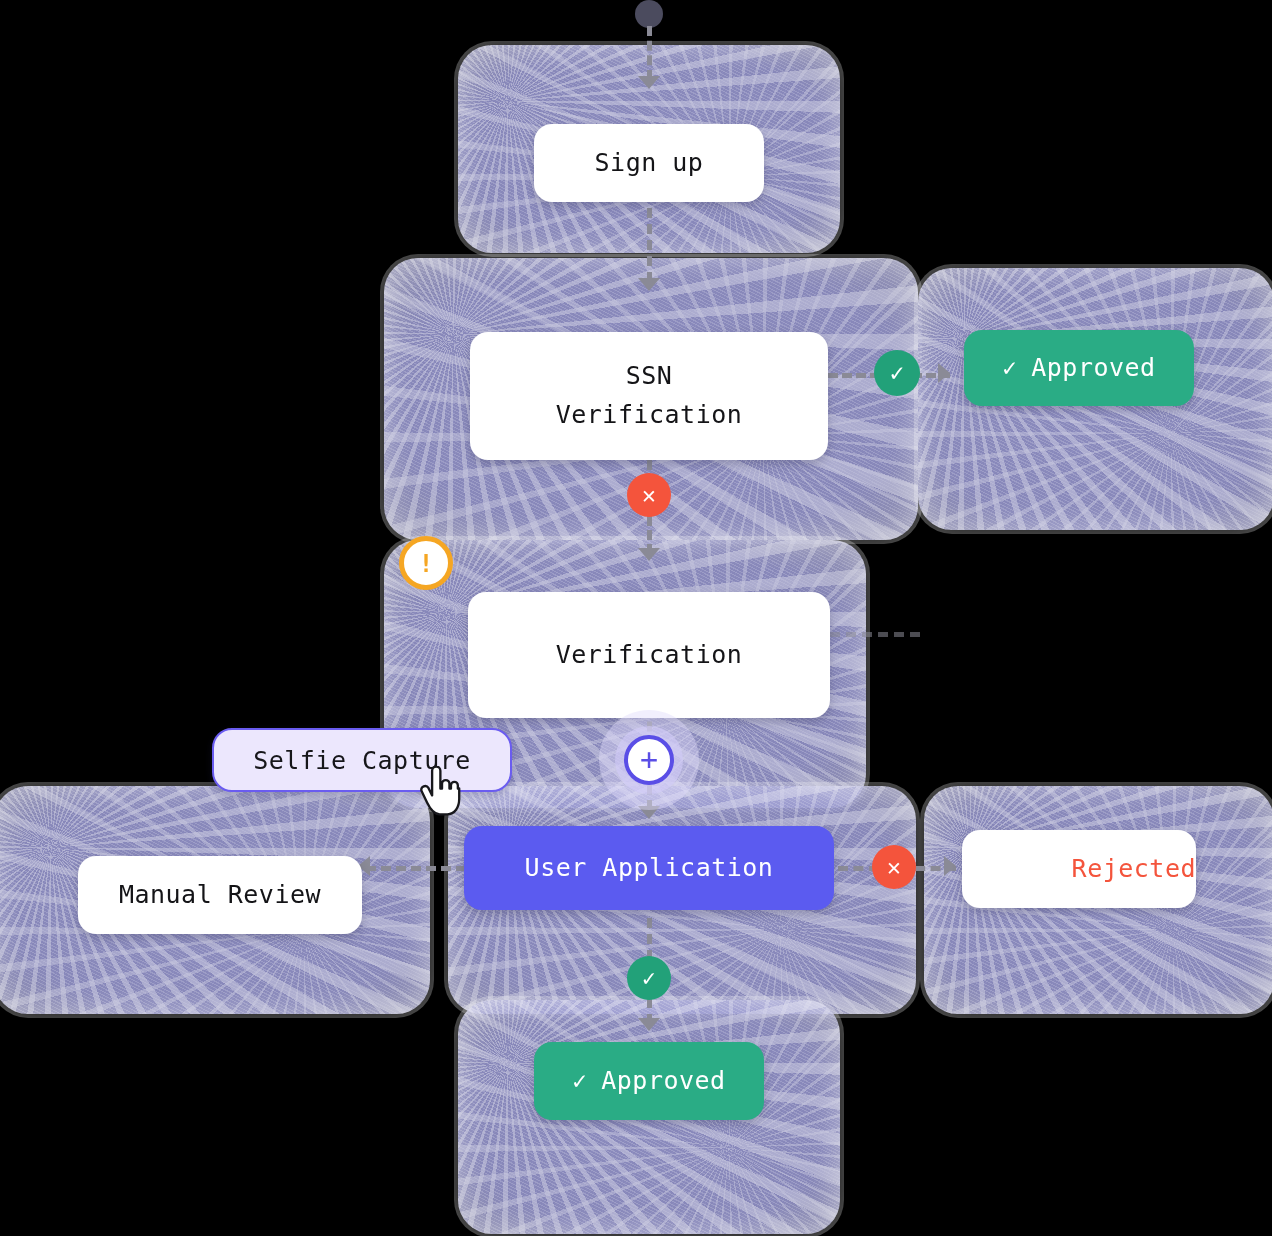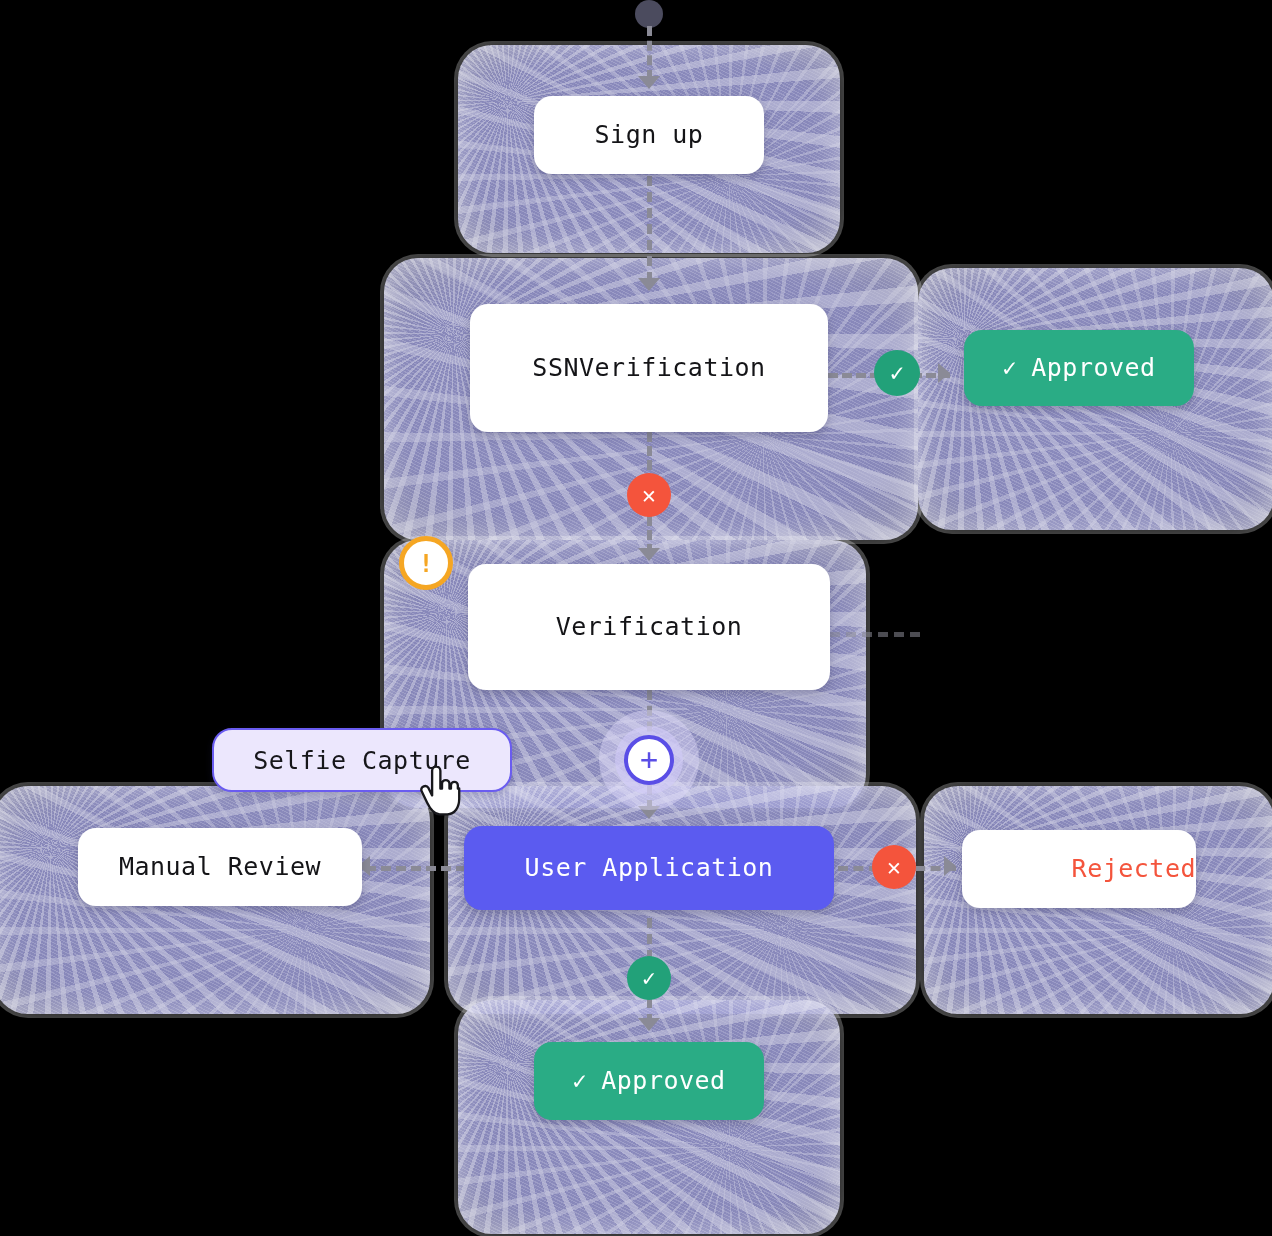--- a/index.html
+++ b/index.html
@@ -26,21 +26,21 @@
             repeating-linear-gradient(117deg, rgba(70,70,140,.20) 0 1px, rgba(0,0,0,0) 1px 4px);
          mix-blend-mode:screen;opacity:.55;pointer-events:none;}
   .panel::before{content:"";position:absolute;inset:-4px;border-radius:38px;
          box-shadow:inset 0 0 26px 8px rgba(255,255,255,.35);pointer-events:none;}
 
   
   .node{position:absolute;display:flex;align-items:center;justify-content:center;
         border-radius:18px;box-sizing:border-box;text-align:center;
         font-size:25px;letter-spacing:.5px;line-height:1.55;
         box-shadow:0 4px 10px rgba(40,40,70,.25);}
-  .node.white{background:#fff;color:#141417;}
+  .node.white{background:#fff;color:#141417;margin-top:28px;}
   .node.green{background:#2AAC85;color:#fff;}
   .node.indigo{background:#5B5BF0;color:#fff;}
   .node.red-text{background:#fff;color:#F4543C;}
   .node .chk{margin-right:14px;font-size:24px;line-height:1;}
 
   
   .chip{position:absolute;display:flex;align-items:center;justify-content:center;
         background:#ECE7FD;border:2px solid #6A5CF0;border-radius:20px;
         color:#16161A;font-size:25px;letter-spacing:.5px;
         box-shadow:0 3px 9px rgba(40,40,90,.25);}
@@ -121,21 +121,21 @@
   <div class="hline" style="left:838px;top:866px;width:118px;"></div>
   <div class="arrow-r" style="left:944px;top:856px;"></div>
 
   <div class="vline" style="left:647px;top:918px;height:106px;"></div>
   <div class="arrow-d" style="left:638px;top:1018px;"></div>
 
   <div class="node white" style="left:534px;top:96px;width:230px;height:78px;">
     <span>Sign up</span>
   </div>
 
-  <div class="node white" style="left:470px;top:304px;width:358px;height:128px;">
+  <div class="node white" style="left:470px;top:304px;width:358px;height:128px;flex-direction:column;">
     <span>SSN</span>
     <span>Verification</span>
   </div>
 
   <div class="node green" style="left:964px;top:330px;width:230px;height:76px;">
     <span class="chk">✓</span>
     <span>Approved</span>
   </div>
 
   <div class="node white" style="left:468px;top:564px;width:362px;height:126px;flex-direction:column;">

